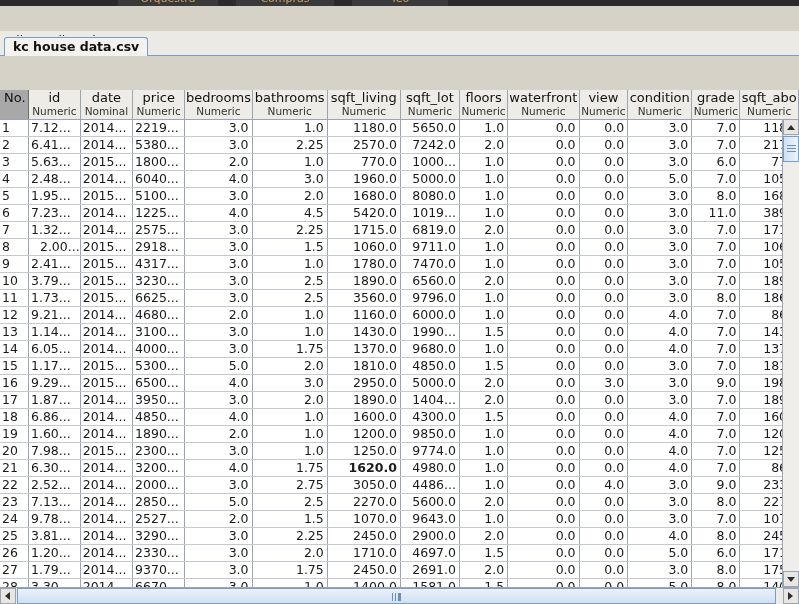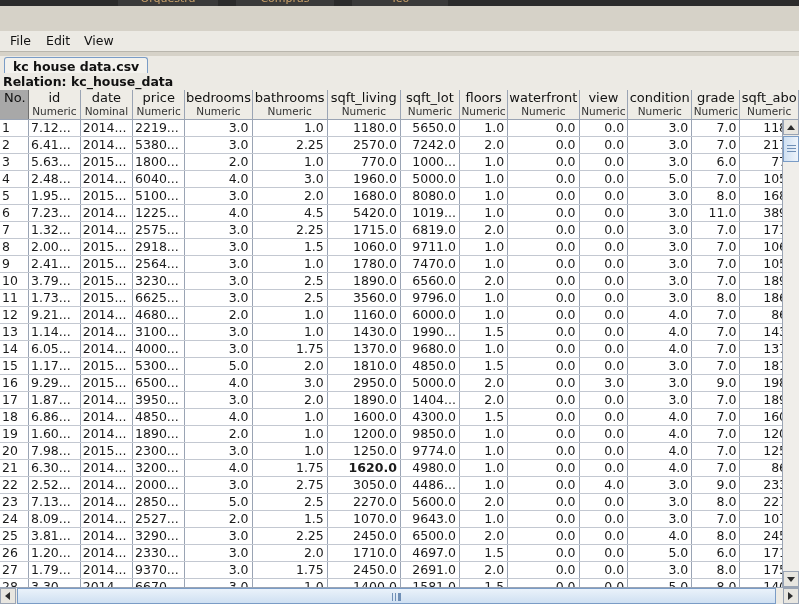--- a/index.html
+++ b/index.html
@@ -42,21 +42,21 @@
     position:absolute;top:31px;left:0;width:799px;height:20px;
     background:#eceae4;border-bottom:1px solid #b9b6ad;
   }
   .menu-item{
     position:absolute;top:1px;height:18px;line-height:18px;
     font-size:12.5px;color:#111;padding:0 6px;cursor:default;
   }
 
   
   .tabstrip{
-    position:absolute;top:56px;left:0;width:799px;height:20px;
+    position:absolute;top:36px;left:0;width:799px;height:20px;
     background:#eceae4;
   }
   .tab{
     position:absolute;left:4px;top:1px;height:18px;
     background:#f3f2ee;
     border:1px solid #7a9cc6;border-bottom:none;
     border-radius:3px 3px 0 0;
     padding:0 8px;line-height:18px;
     font-size:12.5px;font-weight:bold;color:#111;white-space:nowrap;
   }
@@ -184,21 +184,20 @@
       <div class="menu-item" style="left: 4px;">File</div>
       <div class="menu-item" style="left: 40px;">Edit</div>
       <div class="menu-item" style="left: 78px;">View</div>
     </div>
 
   <div class="tabstrip">
     <div class="tabline"></div>
     <div class="tab">kc house data.csv</div>
   </div>
 
-  <div class="relation">Relation: kc_house_data</div>
 
   <div class="tablewrap">
     <table class="grid">
       <thead>
         <tr id="head-row">
             <th class="nocol" style="width: 30px;">
               <span class="hname">No.</span>
             </th>
             <th style="width: 56px;">
               <span class="hname">id</span>
@@ -362,39 +361,39 @@
             <td class="num" style="width: 66px;">6819.0</td>
             <td class="num" style="width: 50px;">2.0</td>
             <td class="num" style="width: 73px;">0.0</td>
             <td class="num" style="width: 51px;">0.0</td>
             <td class="num" style="width: 66px;">3.0</td>
             <td class="num" style="width: 50px;">7.0</td>
             <td class="num" style="width: 60px;">1715</td>
           </tr>
           <tr>
             <td class="idx" style="width: 30px;">8</td>
-            <td class="txt" style="width: 56px;">2.00...</td>
+            <td class="txt" style="width: 56px; text-align: right;">2.00...</td>
             <td class="txt" style="width: 56px;">2015...</td>
             <td class="txt" style="width: 56px;">2918...</td>
             <td class="num" style="width: 68px;">3.0</td>
             <td class="num" style="width: 78px;">1.5</td>
             <td class="num" style="width: 77px;">1060.0</td>
             <td class="num" style="width: 66px;">9711.0</td>
             <td class="num" style="width: 50px;">1.0</td>
             <td class="num" style="width: 73px;">0.0</td>
             <td class="num" style="width: 51px;">0.0</td>
             <td class="num" style="width: 66px;">3.0</td>
             <td class="num" style="width: 50px;">7.0</td>
             <td class="num" style="width: 60px;">1060</td>
           </tr>
           <tr>
             <td class="idx" style="width: 30px;">9</td>
             <td class="txt" style="width: 56px;">2.41...</td>
             <td class="txt" style="width: 56px;">2015...</td>
-            <td class="txt" style="width: 56px;">2564...</td>
+            <td class="txt" style="width: 56px;">4317...</td>
             <td class="num" style="width: 68px;">3.0</td>
             <td class="num" style="width: 78px;">1.0</td>
             <td class="num" style="width: 77px;">1780.0</td>
             <td class="num" style="width: 66px;">7470.0</td>
             <td class="num" style="width: 50px;">1.0</td>
             <td class="num" style="width: 73px;">0.0</td>
             <td class="num" style="width: 51px;">0.0</td>
             <td class="num" style="width: 66px;">3.0</td>
             <td class="num" style="width: 50px;">7.0</td>
             <td class="num" style="width: 60px;">1050</td>
@@ -618,21 +617,21 @@
             <td class="num" style="width: 66px;">5600.0</td>
             <td class="num" style="width: 50px;">2.0</td>
             <td class="num" style="width: 73px;">0.0</td>
             <td class="num" style="width: 51px;">0.0</td>
             <td class="num" style="width: 66px;">3.0</td>
             <td class="num" style="width: 50px;">8.0</td>
             <td class="num" style="width: 60px;">2270</td>
           </tr>
           <tr>
             <td class="idx" style="width: 30px;">24</td>
-            <td class="txt" style="width: 56px;">8.09...</td>
+            <td class="txt" style="width: 56px;">9.78...</td>
             <td class="txt" style="width: 56px;">2014...</td>
             <td class="txt" style="width: 56px;">2527...</td>
             <td class="num" style="width: 68px;">2.0</td>
             <td class="num" style="width: 78px;">1.5</td>
             <td class="num" style="width: 77px;">1070.0</td>
             <td class="num" style="width: 66px;">9643.0</td>
             <td class="num" style="width: 50px;">1.0</td>
             <td class="num" style="width: 73px;">0.0</td>
             <td class="num" style="width: 51px;">0.0</td>
             <td class="num" style="width: 66px;">3.0</td>
@@ -640,21 +639,21 @@
             <td class="num" style="width: 60px;">1070</td>
           </tr>
           <tr>
             <td class="idx" style="width: 30px;">25</td>
             <td class="txt" style="width: 56px;">3.81...</td>
             <td class="txt" style="width: 56px;">2014...</td>
             <td class="txt" style="width: 56px;">3290...</td>
             <td class="num" style="width: 68px;">3.0</td>
             <td class="num" style="width: 78px;">2.25</td>
             <td class="num" style="width: 77px;">2450.0</td>
-            <td class="num" style="width: 66px;">6500.0</td>
+            <td class="num" style="width: 66px;">2900.0</td>
             <td class="num" style="width: 50px;">2.0</td>
             <td class="num" style="width: 73px;">0.0</td>
             <td class="num" style="width: 51px;">0.0</td>
             <td class="num" style="width: 66px;">4.0</td>
             <td class="num" style="width: 50px;">8.0</td>
             <td class="num" style="width: 60px;">2450</td>
           </tr>
           <tr>
             <td class="idx" style="width: 30px;">26</td>
             <td class="txt" style="width: 56px;">1.20...</td>

